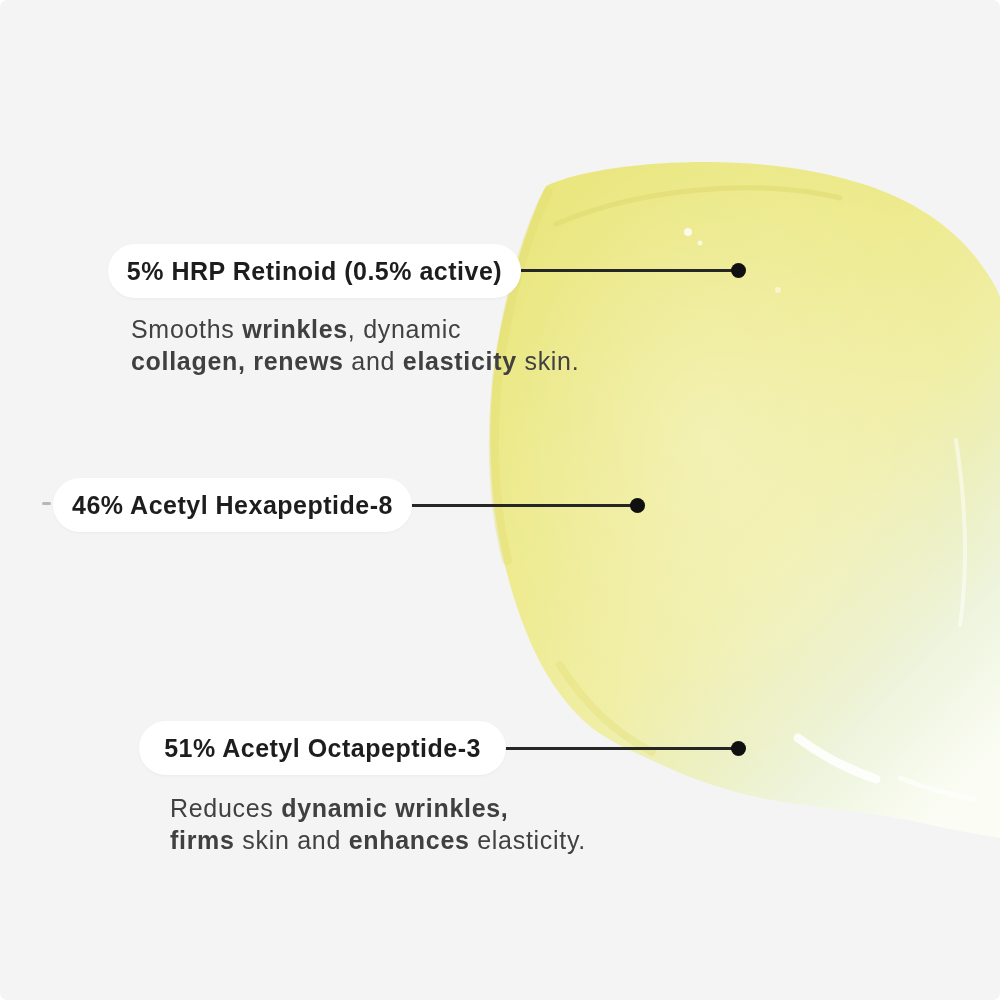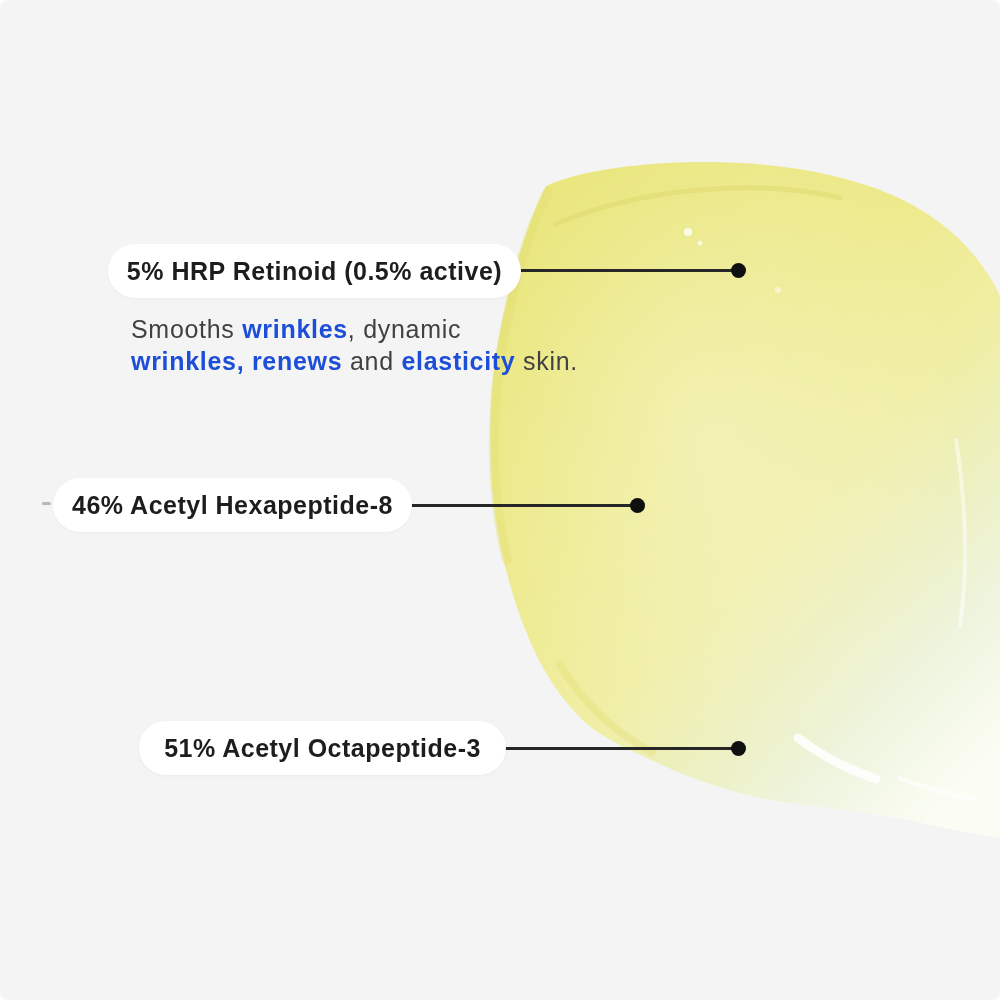--- a/index.html
+++ b/index.html
@@ -55,21 +55,21 @@
   }
 
   .desc {
     position: absolute;
     font-size: 25px;
     line-height: 32px;
     letter-spacing: 0.7px;
     color: #414141;
     white-space: nowrap;
   }
-  .desc b { color: #1d4ed8; }
+  .desc b { color: #404040; }
 
   
   .c1 .pill      { left: 108px; top: 244px; width: 413px; }
   .c1 .connector { left: 521px; top: 269px; width: 218px; }
   .c1 .dot       { left: 731px; top: 263px; }
   .c1 .desc      { left: 131px; top: 313px; }
 
   
   .c2 .pill      { left: 53px;  top: 478px; width: 359px; }
   .c2 .connector { left: 411px; top: 504px; width: 227px; }
@@ -155,35 +155,39 @@
   </svg>
 
   <div class="callout c1">
     <div class="connector"></div>
     <div class="dot"></div>
     <div class="pill">
       <span class="pill-label">5% HRP Retinoid (0.5% active)</span>
     </div>
     <div class="desc">
         <div><span>Smooths </span><b>wrinkles</b><span>, dynamic</span></div>
-        <div><b>wrinkles, renews</b><span> and </span><b>elasticity</b><span> skin.</span></div>
+        <div><b>collagen, renews</b><span> and </span><b>elasticity</b><span> skin.</span></div>
       </div>
   </div>
 
   <div class="callout c2">
     <div class="connector"></div>
     <div class="dot"></div>
     <div class="pill">
       <span class="pill-label">46% Acetyl Hexapeptide-8</span>
     </div>
   </div>
 
   <div class="callout c3">
     <div class="connector"></div>
     <div class="dot"></div>
     <div class="pill">
       <span class="pill-label">51% Acetyl Octapeptide-3</span>
     </div>
+    <div class="desc">
+        <div><span>Reduces </span><b>dynamic wrinkles,</b></div>
+        <div><b>firms</b><span> skin and </span><b>enhances</b><span> elasticity.</span></div>
+      </div>
   </div>
 
   <div class="stray-dash"></div>
 
 </div>
 
 </body></html>

